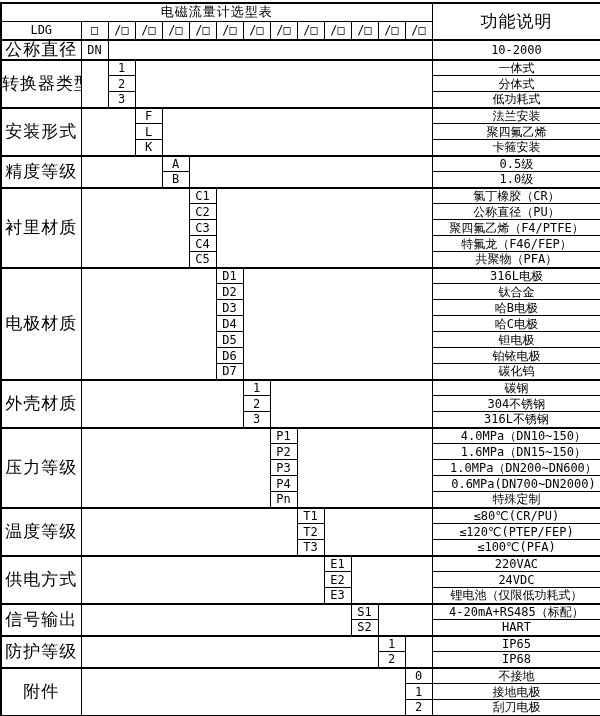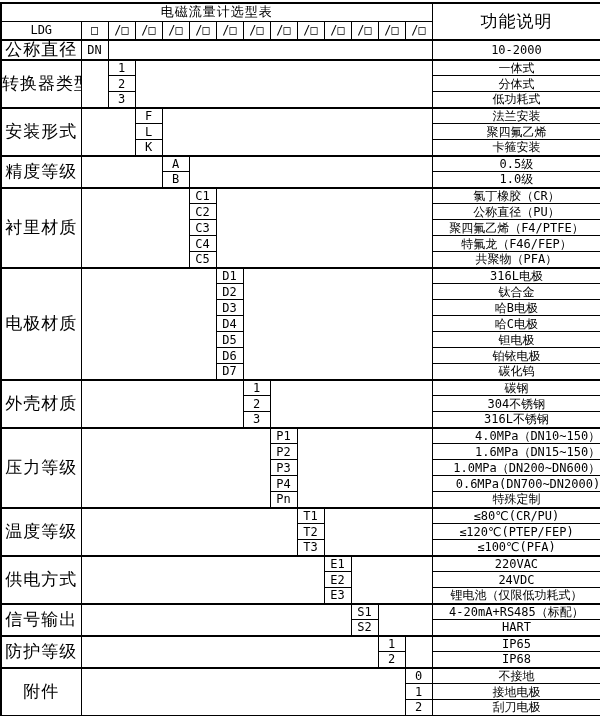--- a/index.html
+++ b/index.html
@@ -20,21 +20,21 @@
     overflow:hidden;white-space:nowrap;
   }
   tr{height:16px;}
   tr.r-title{height:18px;}
   tr.r-code{height:19px;margin-left:6px;}
   tr.r-dn{height:17px;margin-left:39px;}
   td.lbl{font-size:17px;letter-spacing:1px;}
   td.ttl{font-size:13px;letter-spacing:1px;}
   td.bL{border-left:2px solid #000;}
   tr.gs td{border-top:2px solid #000;}
-  td.desc.left{text-align:right;padding-left:14px;}
+  td.desc.left{text-align:center;padding-left:14px;}
   td.codebox{font-size:12px;}
 </style>
 </head>
 <body>
 
 <div class="page">
 <table class="sel">
   <colgroup>
     <col style="width:80px">
     <col style="width:27px">

